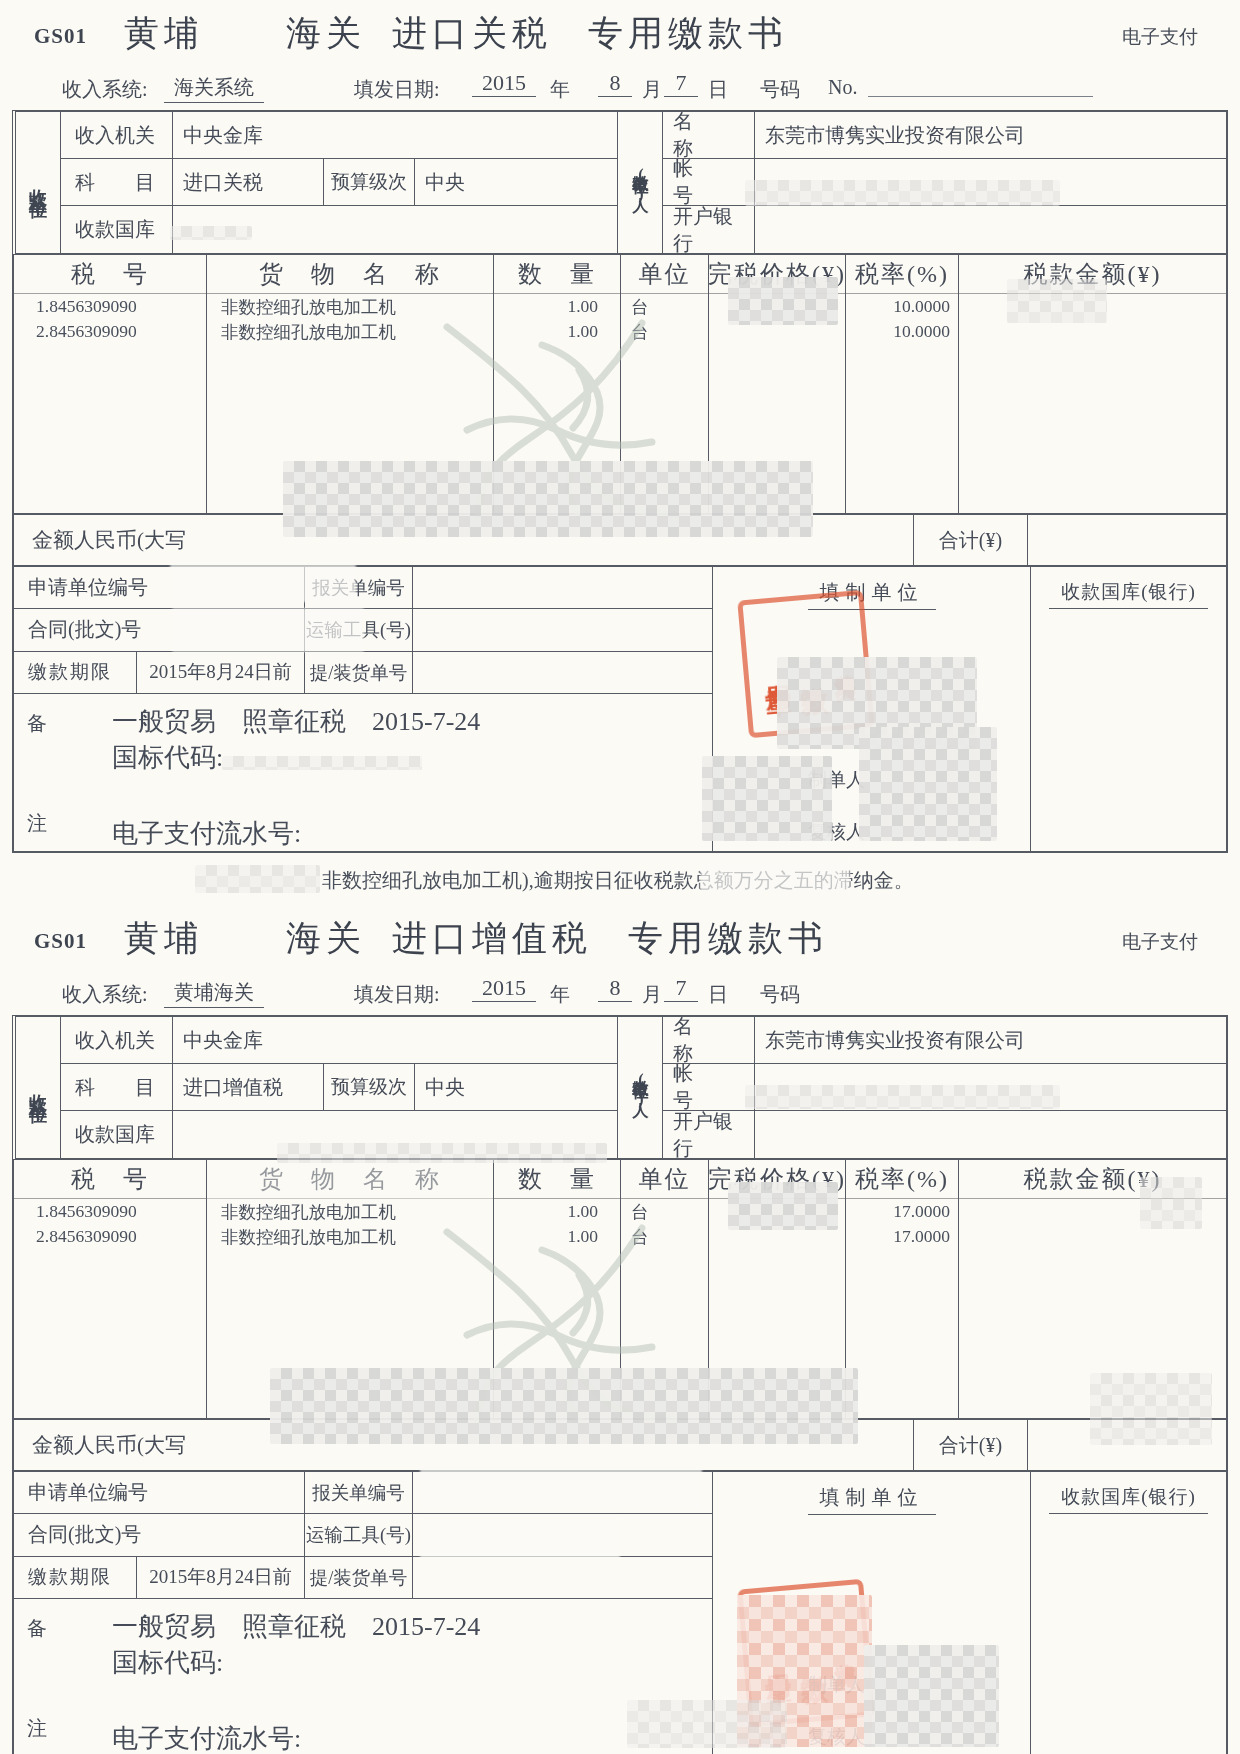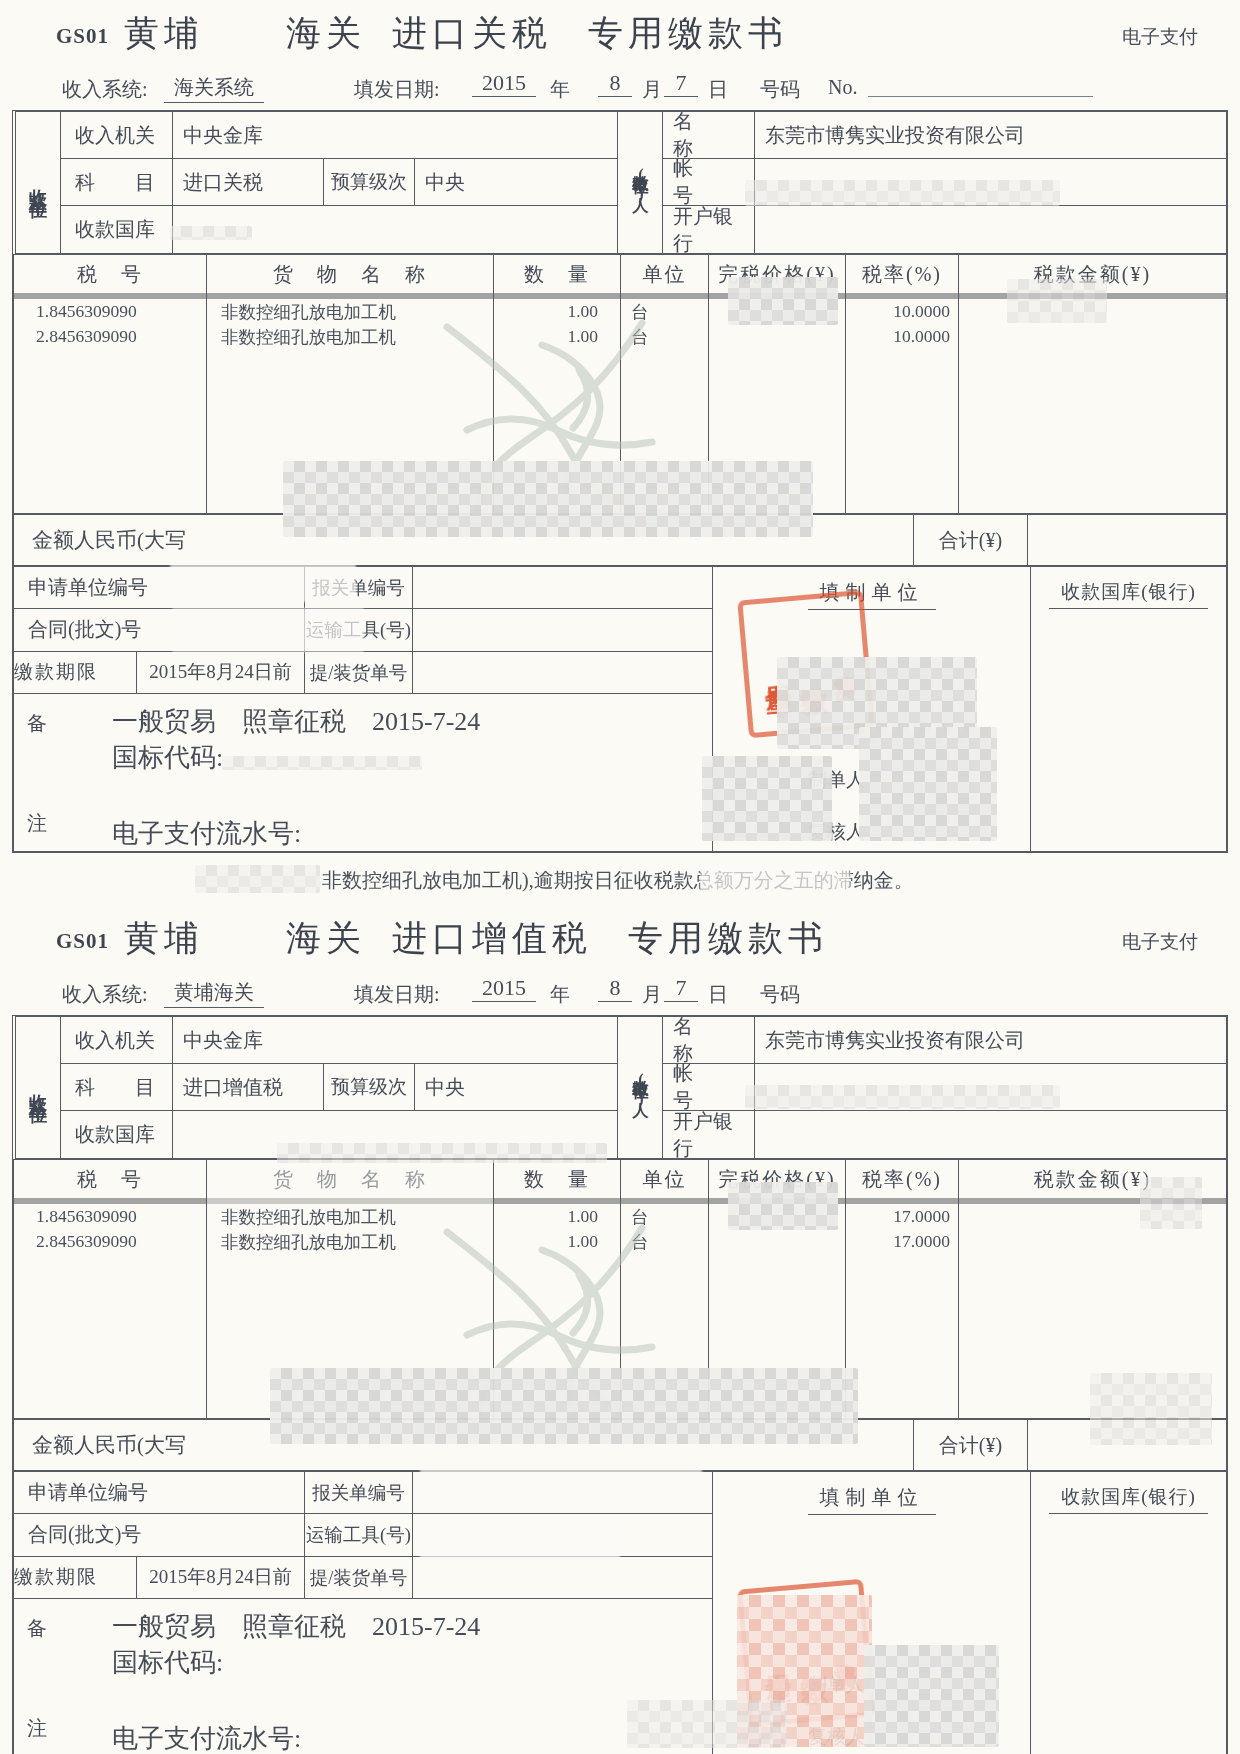--- a/index.html
+++ b/index.html
@@ -6,21 +6,21 @@
   body{
     width:1240px;height:1754px;overflow:hidden;position:relative;
     background:#fbfaf5;
     font-family:"Liberation Serif","DejaVu Serif",serif;
     color:#454b57;
   }
   .form{position:relative;width:1216px;margin:0 auto;padding-top:8px}
   .form2{margin-top:2px}
   
   .h1{position:relative;height:60px}
-  .gs{position:absolute;left:44px;top:16px;font-size:21px;font-weight:700;letter-spacing:1px;color:#3e4550}
+  .gs{position:absolute;left:22px;top:16px;font-size:21px;font-weight:700;letter-spacing:1px;color:#3e4550}
   .title{position:absolute;left:112px;top:2px;display:flex;align-items:baseline;font-weight:400;font-size:35px;color:#3d434e;letter-spacing:5px;white-space:nowrap}
   .title .tp1{margin-right:82px}
   .title .tp2{margin-right:26px}
   .title .tp3{margin-right:36px}
   .epay{position:absolute;right:30px;top:16px;font-size:19px;color:#464d58}
   .h2{position:relative;height:42px;font-size:20px}
   .h2 span{position:absolute;white-space:nowrap}
   .u{border-bottom:1.5px solid #565c66;padding:0 10px 1px}
   .num{border-bottom:1.5px solid #565c66;font-size:22px;text-align:center;min-width:34px;top:-4px}
   .mline{border-bottom:1.5px solid #7b818b;width:225px;height:20px}
@@ -37,36 +37,36 @@
   .lab112{width:112px;border-right:1px solid #565b63;padding-left:14px}
   .lab92{width:92px;border-right:1px solid #565b63;justify-content:center}
   .w150{width:150px}
   .w92{width:92px;border-left:1px solid #565b63;border-right:1px solid #565b63;justify-content:center;padding:0 4px;font-size:19px}
   .fx{flex:1}
   .vside2{border-left:1px solid #565b63}
   
   .gt{display:flex;border:2px solid #565b63;border-top:0;height:258px}
   .gc{display:flex;flex-direction:column;border-right:1px solid #565b63;box-sizing:border-box}
   .gc:last-child{border-right:none}
-  .gh{height:38px;border-bottom:6px solid #a3a3a3;display:flex;align-items:center;justify-content:center;font-size:20px;letter-spacing:2px;white-space:nowrap}
+  .gh{height:38px;border-bottom:1px solid #a3a3a3;display:flex;align-items:center;justify-content:center;font-size:24px;letter-spacing:2px;white-space:nowrap}
   .gv{height:25px;display:flex;align-items:center;font-size:17.5px;color:#49505c;white-space:nowrap}
   .al{padding-left:22px}.al2{padding-left:14px}
   .ar-r{justify-content:flex-end;padding-right:22px}
   .ar-r2{justify-content:flex-end;padding-right:8px}
   .ctr{padding-left:10px}
   
   .ar{display:flex;border:2px solid #565b63;border-top:0;height:50px}
   .cn{width:900px;display:flex;align-items:center;padding-left:18px;font-size:21px;border-right:1px solid #565b63;box-sizing:border-box}
   .tot{width:114px;display:flex;align-items:center;justify-content:center;font-size:20px;border-right:1px solid #565b63;box-sizing:border-box}
   
   .lt{display:flex;border:2px solid #565b63;border-top:0;height:284px}
   .ltl{width:699px;border-right:1px solid #565b63;display:flex;flex-direction:column;box-sizing:border-box}
   .lr{display:flex;height:50px;border-bottom:1px solid #565b63;box-sizing:border-box}
   .lc1{width:291px;display:flex;align-items:center;padding-left:14px;font-size:20px;border-right:1px solid #565b63;box-sizing:border-box}
-  .lcA{width:123px;display:flex;align-items:center;font-size:19px;border-right:1px solid #565b63;box-sizing:border-box;letter-spacing:2px}
+  .lcA{width:123px;display:flex;align-items:center;padding-left:14px;font-size:19px;border-right:1px solid #565b63;box-sizing:border-box;letter-spacing:2px}
   .lcB{width:168px;display:flex;align-items:center;justify-content:center;font-size:19px;border-right:1px solid #565b63;box-sizing:border-box}
   .lc2{width:108px;display:flex;align-items:center;justify-content:center;font-size:18.5px;border-right:1px solid #565b63;box-sizing:border-box;white-space:nowrap}
   .lc3{flex:1}
   .remark{flex:1;display:flex}
   .rside{width:46px;display:flex;flex-direction:column;justify-content:space-between;align-items:center;padding:16px 0 14px;font-size:20px}
   .rbody{flex:1;padding:10px 0 0 52px;font-size:26px;position:relative}
   .rbody .l2{margin-top:1px}
   .rbody .l3{margin-top:41px}
   .ltr{flex:1;display:flex}
   .fcol{width:318px;border-right:1px solid #565b63;position:relative;padding-top:12px;text-align:center;box-sizing:border-box}

